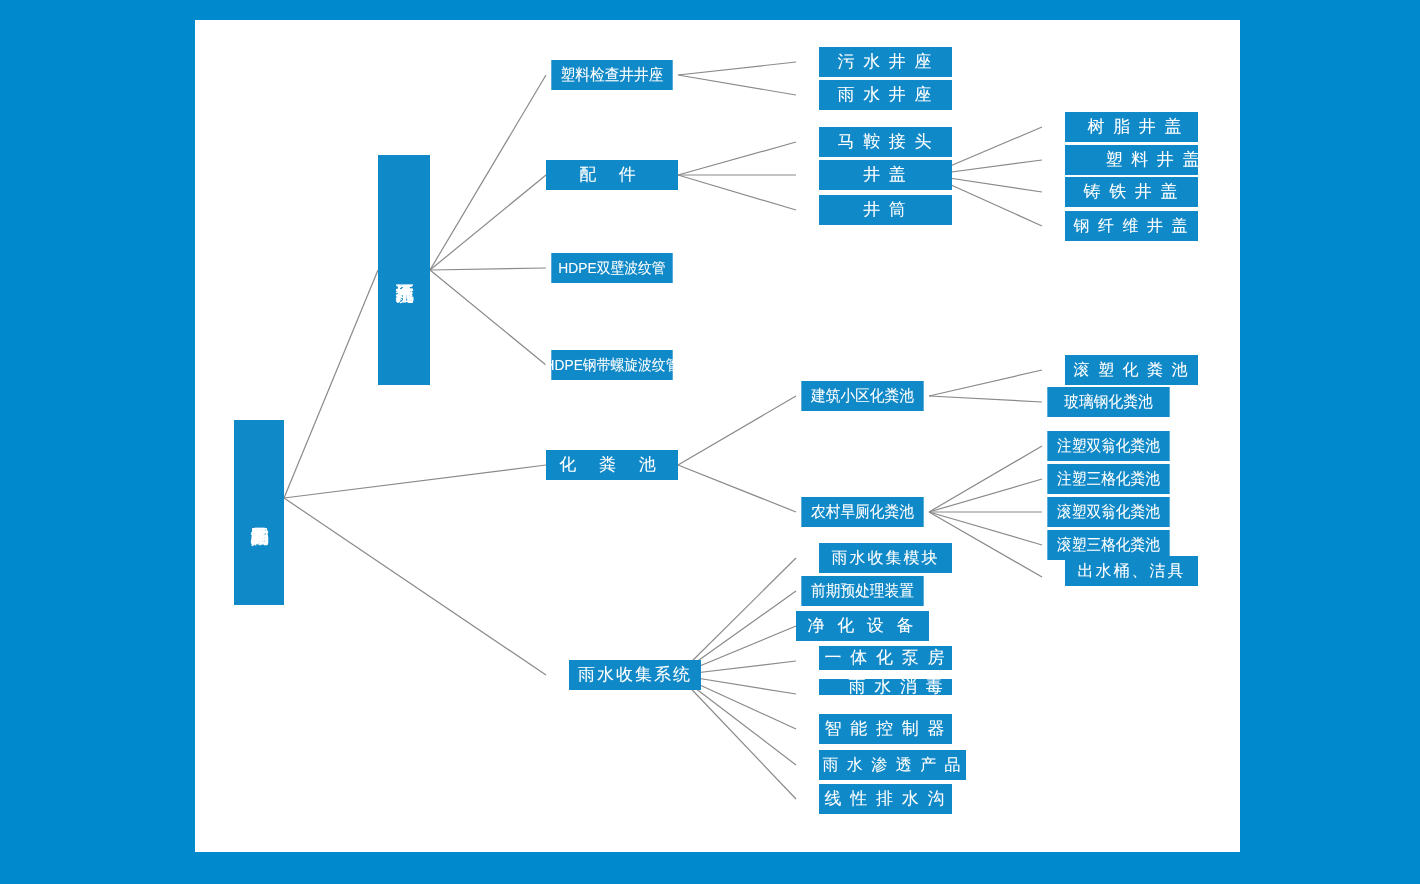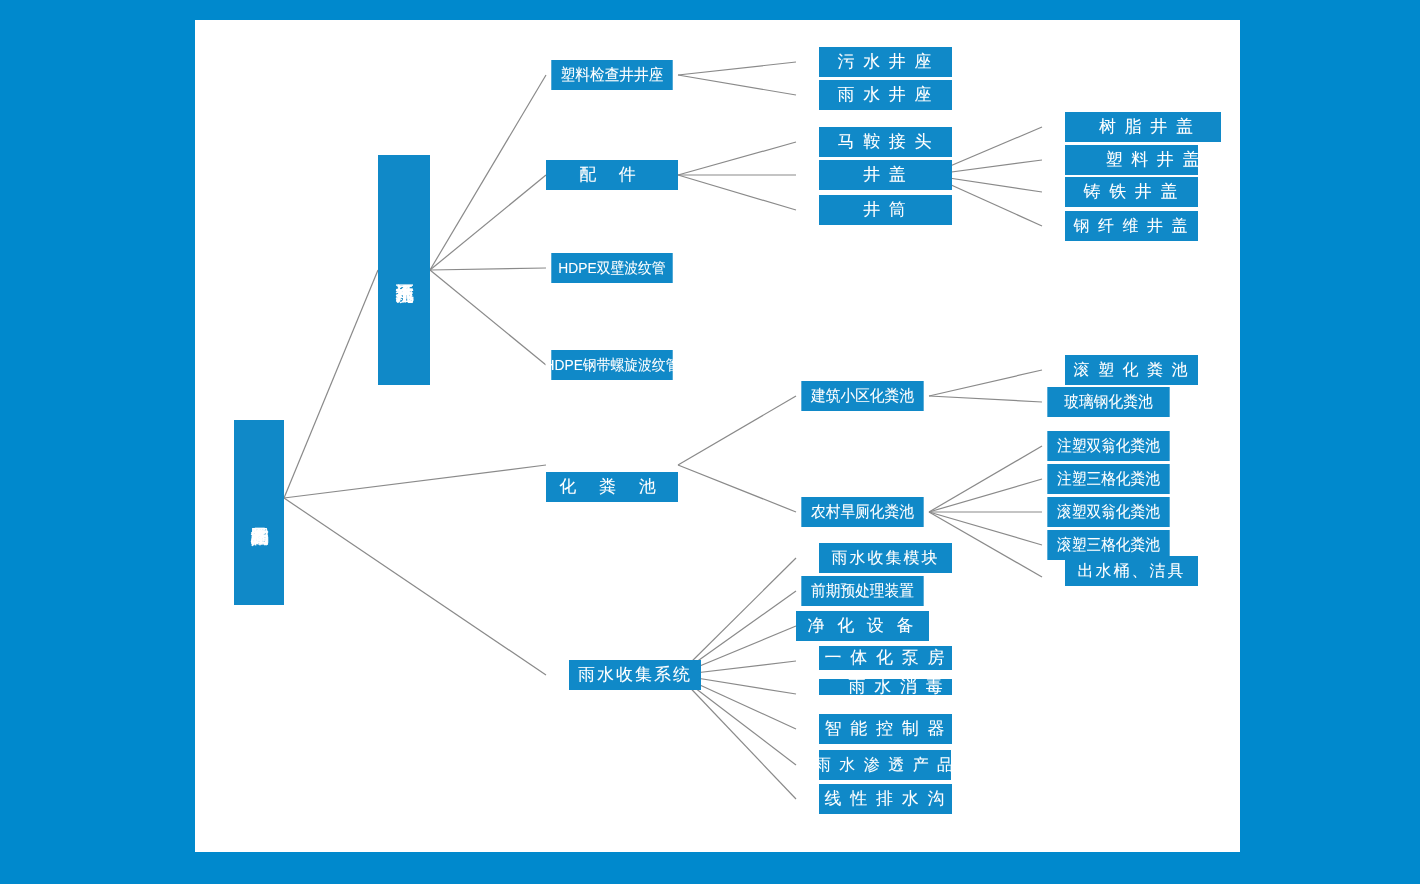--- a/index.html
+++ b/index.html
@@ -113,21 +113,21 @@
       <path d="M678,675 L796,729"></path>
       <path d="M678,675 L796,765"></path>
       <path d="M678,675 L796,799"></path>
     </g>
   </svg>
 
   <div class="node vert t18" style="left:234px; top:420px; width:50px; height:185px;">鑫鹏产品结构图</div>
 
   <div class="node vert t18" style="left:378px; top:155px; width:52px; height:230px;">地下排水排污系统</div>
 
-  <div class="node t17 sp9" style="left:546px; top:450px; width:132px; height:30px;margin-top:22px;">化  粪  池</div>
+  <div class="node t17 sp9" style="left:546px; top:450px; width:132px; height:30px;">化  粪  池</div>
 
   <div class="node t17 sp2" style="left:546px; top:660px; width:132px; height:30px;">雨水收集系统</div>
 
   <div class="node t16 condensed" style="left:546px; top:60px; width:132px; height:30px;">塑料检查井井座</div>
 
   <div class="node t17 sp9" style="left:546px; top:160px; width:132px; height:30px;">配    件</div>
 
   <div class="node t15 condensed" style="left:546px; top:253px; width:132px; height:30px;">HDPE双壁波纹管</div>
 
   <div class="node t15 condensed" style="left:546px; top:350px; width:132px; height:30px;">HDPE钢带螺旋波纹管</div>
@@ -135,21 +135,21 @@
   <div class="node t17 sp2" style="left:796px; top:47px; width:133px; height:30px;">污 水 井 座</div>
 
   <div class="node t17 sp2" style="left:796px; top:80px; width:133px; height:30px;">雨 水 井 座</div>
 
   <div class="node t17 sp2" style="left:796px; top:127px; width:133px; height:30px;">马 鞍 接 头</div>
 
   <div class="node t17 sp2" style="left:796px; top:160px; width:133px; height:30px;">井      盖</div>
 
   <div class="node t17 sp2" style="left:796px; top:195px; width:133px; height:30px;">井      筒</div>
 
-  <div class="node t17 sp2" style="left:1042px; top:112px; width:156px; height:30px;padding-left:8px;">树 脂 井 盖</div>
+  <div class="node t17 sp2" style="left:1042px; top:112px; width:133px; height:30px;padding-left:8px;">树 脂 井 盖</div>
 
   <div class="node t17 sp2" style="left:1042px; top:145px; width:133px; height:30px;padding-left:44px;">塑 料 井 盖</div>
 
   <div class="node t17 sp2" style="left:1042px; top:177px; width:133px; height:30px;">铸 铁 井 盖</div>
 
   <div class="node t16 sp2" style="left:1042px; top:211px; width:133px; height:30px;">钢 纤 维 井 盖</div>
 
   <div class="node t16 condensed" style="left:796px; top:381px; width:133px; height:30px;">建筑小区化粪池</div>
 
   <div class="node t16 condensed" style="left:796px; top:497px; width:133px; height:30px;">农村旱厕化粪池</div>
@@ -173,16 +173,16 @@
   <div class="node t16 condensed" style="left:796px; top:576px; width:133px; height:30px;">前期预处理装置</div>
 
   <div class="node t17 sp4" style="left:796px; top:611px; width:133px; height:30px;">净 化 设 备</div>
 
   <div class="node t17 sp2" style="left:796px; top:646px; width:133px; height:24px;">一 体 化 泵 房</div>
 
   <div class="node t17 sp2" style="left:796px; top:679px; width:133px; height:16px;padding-left:48px;">雨 水 消 毒 器</div>
 
   <div class="node t17 sp2" style="left:796px; top:714px; width:133px; height:30px;">智 能 控 制 器</div>
 
-  <div class="node t16 sp2" style="left:796px; top:750px; width:132px; height:30px;">雨 水 渗 透 产 品</div>
+  <div class="node t16 sp2" style="left:796px; top:750px; width:147px; height:30px;">雨 水 渗 透 产 品</div>
 
   <div class="node t17 sp2" style="left:796px; top:784px; width:133px; height:30px;">线 性 排 水 沟</div>
 </div>
 
 </body></html>

